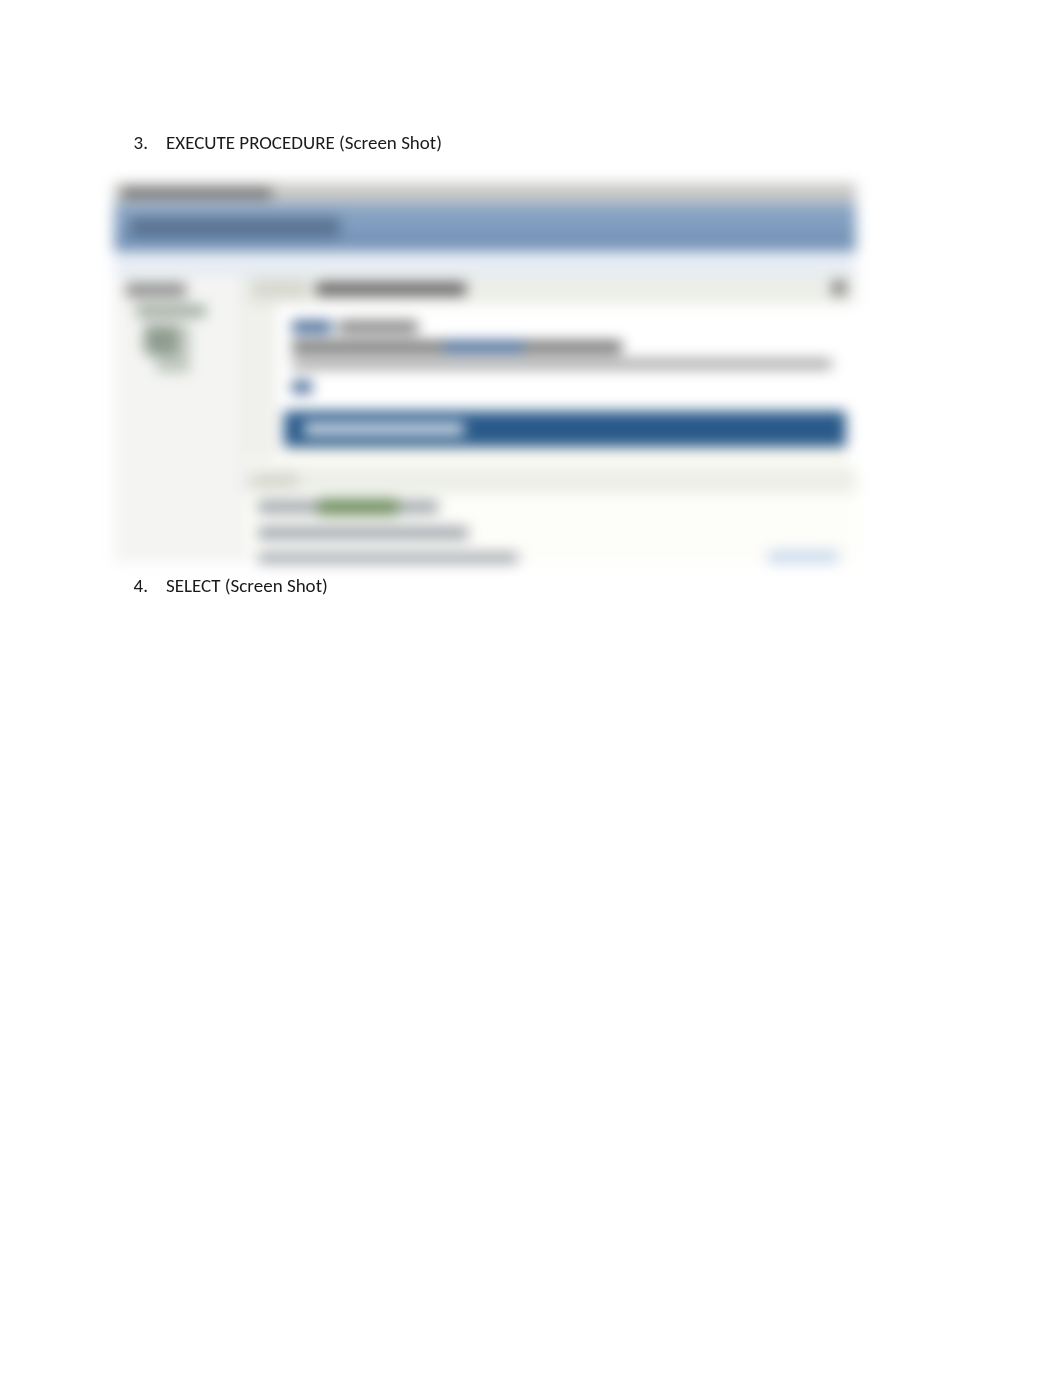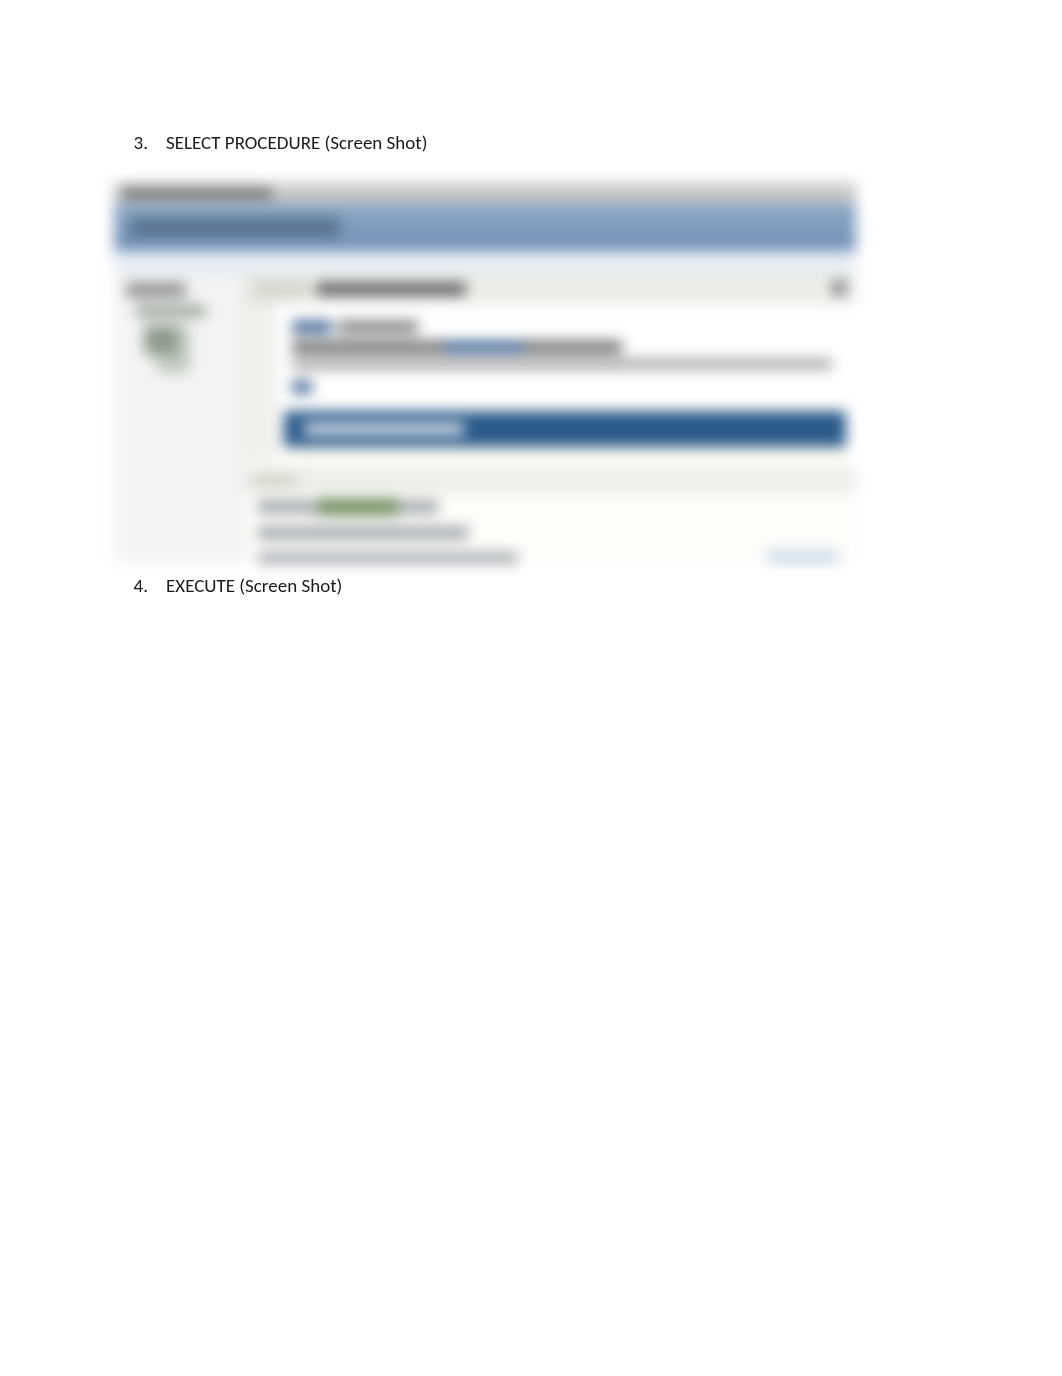--- a/index.html
+++ b/index.html
@@ -222,21 +222,21 @@
       margin-top: 0;
     }
   </style>
 </head>
 <body>
 
 <div class="page">
 
   <div class="list-item">
     <div class="list-number">3.</div>
-    <div class="list-text">SELECT PROCEDURE (Screen Shot)</div>
+    <div class="list-text">EXECUTE PROCEDURE (Screen Shot)</div>
   </div>
 
   <div class="screenshot-wrap">
     <div class="screenshot">
       <div class="ss-titlebar-top"></div>
       <div class="ss-ribbon"></div>
       <div class="ss-toolbar"></div>
       <div class="ss-sidebar">
         <div class="ss-tree-node ss-tree-1"></div>
         <div class="ss-tree-node ss-tree-2"></div>
@@ -267,16 +267,16 @@
           <div class="ss-out-line ss-ol2"></div>
           <div class="ss-out-line ss-ol3"></div>
           <div class="ss-link"></div>
         </div>
       </div>
     </div>
   </div>
 
   <div class="list-item item-4">
     <div class="list-number">4.</div>
-    <div class="list-text">EXECUTE (Screen Shot)</div>
+    <div class="list-text">SELECT (Screen Shot)</div>
   </div>
 
 </div>
 
 </body></html>

